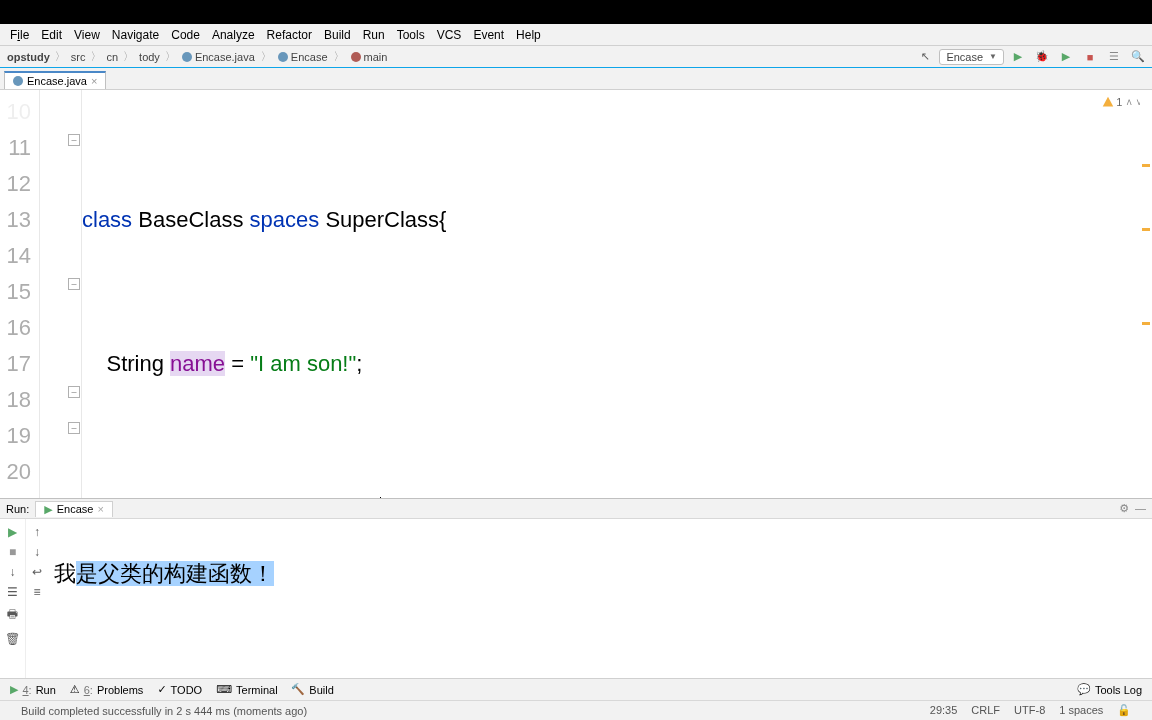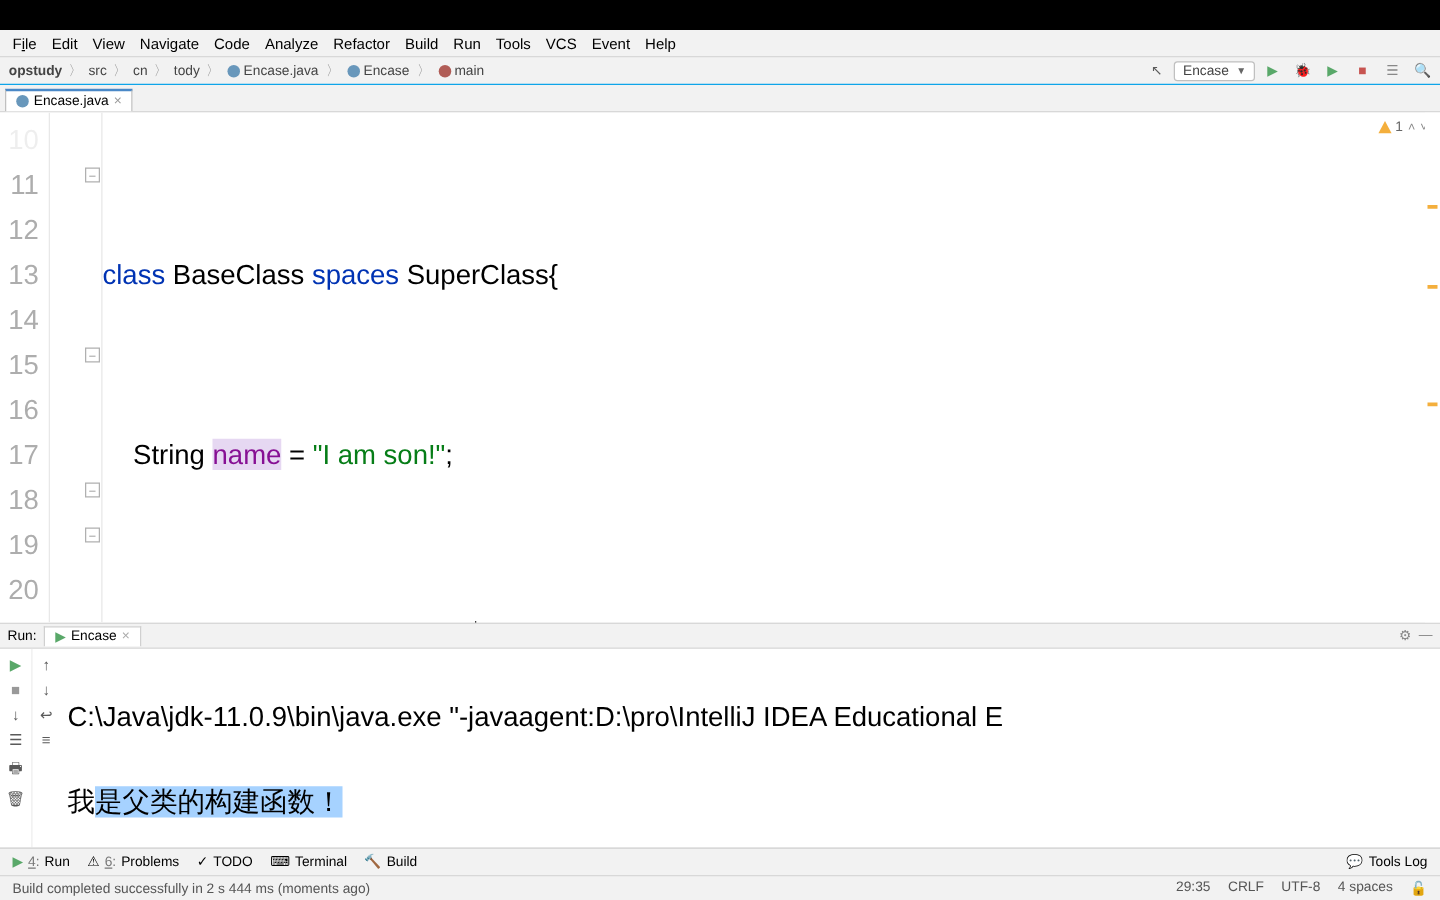--- a/index.html
+++ b/index.html
@@ -62,21 +62,21 @@
 .run-gutter { width: 26px; border-right: 1px solid #eee; display: flex; flex-direction: column; align-items: center; padding-top: 6px; gap: 6px; color: #5a5a5a; font-size: 12px; }
 .run-gutter2 { width: 22px; display: flex; flex-direction: column; align-items: center; padding-top: 6px; gap: 6px; color: #5a5a5a; font-size: 12px; }
 .run-out { flex: 1; font-family: "Consolas","JetBrains Mono",monospace; font-size: 22px; line-height: 34px; padding: 4px 6px; white-space: pre; color: #000; overflow: hidden; }
 .run-out .sel { background: #a6d2ff; font-family: Liberation Serif, serif; }
 
 .tool-bar { height: 22px; background: #f2f2f2; border-top: 1px solid #d0d0d0; display: flex; align-items: center; font-size: 11px; padding: 0 4px; justify-content: space-between; }
 .tool-bar .left, .tool-bar .right { display: flex; align-items: center; gap: 2px; }
 .tool-bar .titem { display: flex; align-items: center; gap: 4px; padding: 2px 6px; }
 .tool-bar .num { color: #777; }
 
-.status-bar { height: 20px; background: #f2f2f2; border-top: 1px solid #d8d8d8; display: flex; align-items: center; font-size: 11px; padding: 0 10px; justify-content: space-between; color: #555; text-align: center; }
+.status-bar { height: 20px; background: #f2f2f2; border-top: 1px solid #d8d8d8; display: flex; align-items: center; font-size: 11px; padding: 0 21px; justify-content: space-between; color: #555; text-align: center; }
 .status-bar .right { display: flex; gap: 14px; }
 .status-bar .lock { display: inline-block; }
 </style>
 </head>
 <body>
 
 <div class="title-bar"></div>
 
 <div class="menu-bar">
   <span>F<u>i</u>le</span>
@@ -222,21 +222,20 @@
       <span>🖶</span>
       <span>🗑</span>
     </div>
     <div class="run-gutter2">
       <span>↑</span>
       <span>↓</span>
       <span>↩</span>
       <span>≡</span>
     </div>
     <div class="run-out">
-<div>C:\Java\jdk-11.0.9\bin\java.exe "-javaagent:D:\pro\IntelliJ IDEA Educational E</div>
 <div><span>我</span><span class="sel">是父类的构建函数！</span></div>
 
     </div>
   </div>
 </div>
 
 <div class="tool-bar">
   <div class="left">
     <div class="titem">
         <span style="color:#59a869">▶</span>
@@ -268,16 +267,16 @@
       </div>
   </div>
 </div>
 
 <div class="status-bar">
   <span>Build completed successfully in 2 s 444 ms (moments ago)</span>
   <div class="right">
     <span>29:35</span>
     <span>CRLF</span>
     <span>UTF-8</span>
-    <span>4 spaces</span>
+    <span>1 spaces</span>
     <span class="lock">🔓</span>
   </div>
 </div>
 
 </body></html>

